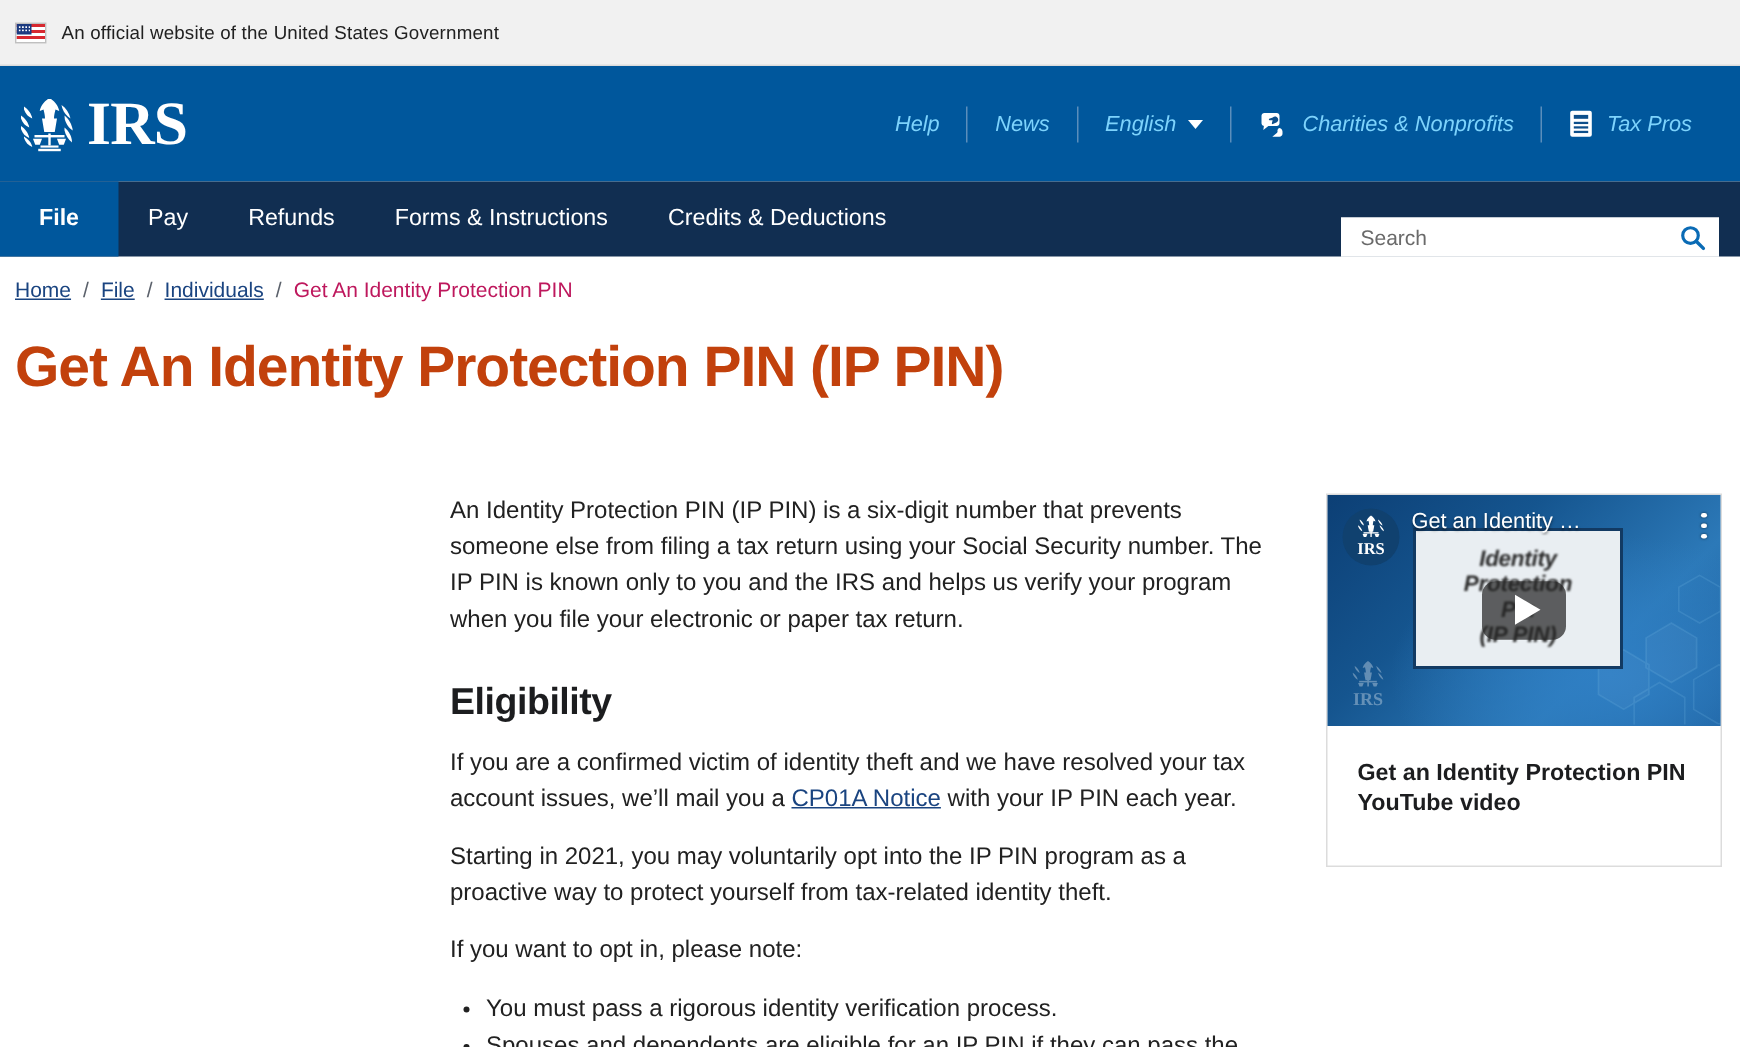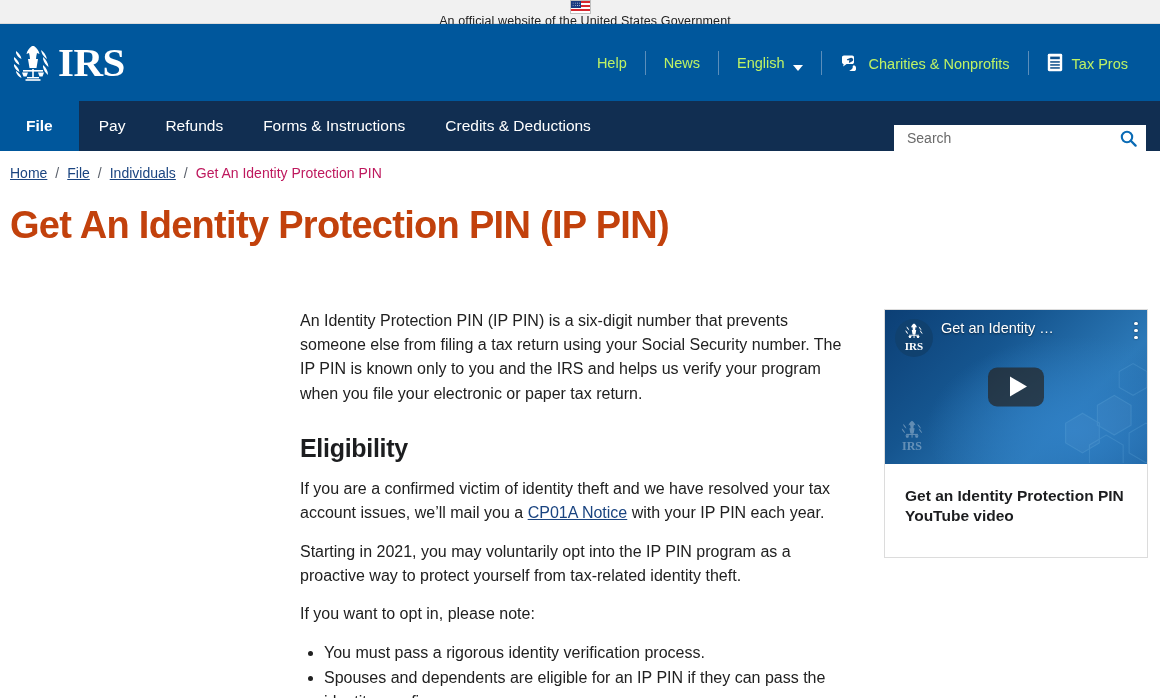--- a/index.html
+++ b/index.html
@@ -8,27 +8,26 @@
     margin: 0; padding: 0;
     width: 1160px; height: 698px;
     overflow: hidden;
     background: #ffffff;
     font-family: "Liberation Sans", sans-serif;
     -webkit-font-smoothing: antialiased;
   }
 
   
   .gov-banner {
-    height: 24px;
+    height: 44px;
     background: #f1f1f1;
     border-bottom: 1px solid #dcdcdc;
     display: flex;
     align-items: center;
     padding: 0 0 0 10px;
-    flex-direction: column;
   }
   .flag-icon {
     width: 21px; height: 14px;
     margin-right: 10px;
     position: relative;
     flex: 0 0 auto;
     background: #ffffff;
     border: 0.5px solid #c0c0c0;
     overflow: hidden;
   }
@@ -88,27 +87,28 @@
   }
 
   .utility-nav {
     margin-left: auto;
     display: flex;
     align-items: center;
     height: 30px;
   }
   .util-item {
     display: flex;
-    align-items: flex-end;
-    color: #bef264;
+    align-items: center;
+    color: #7dd3fc;
     font-size: 14.5px;
     padding: 0 18px;
     cursor: pointer;
     white-space: nowrap;
     text-decoration: none;
+    font-style: italic;
   }
   .util-sep {
     width: 1px;
     height: 24px;
     background: #5b8ebb;
     flex: 0 0 auto;
   }
   .chev {
     display: inline-block;
     margin-left: 8px;
@@ -584,20 +584,26 @@
         </div>
 
         <div class="thumb-title">Get an Identity …</div>
 
         <div class="thumb-kebab">
           <span></span>
           <span></span>
           <span></span>
         </div>
 
+        <div class="slide">
+          <div class="slide-text">Identity</div>
+          <div class="slide-text">Protection</div>
+          <div class="slide-text">Pin</div>
+          <div class="slide-text">(IP PIN)</div>
+        </div>
 
         <div class="watermark">
           <svg width="26" height="20" viewBox="0 0 22 17" aria-hidden="true">
             <g fill="#ffffff">
               <path d="M11 0.6 C9.4 1.6 8.3 3.1 8 4.6 L9.3 4.1 C9.6 5.1 9.8 6.1 9.8 7.1 L8.8 7.1 C9 8.6 9.3 10 9.6 11.5 L11 11.5 L12.4 11.5 C12.7 10 13 8.6 13.2 7.1 L12.2 7.1 C12.2 6.1 12.4 5.1 12.7 4.1 L14 4.6 C13.7 3.1 12.6 1.6 11 0.6 Z"></path>
               <path d="M3.5 3.4 C5 4.4 6 5.9 6.3 7.4 C5 6.7 4 5.5 3.5 4 Z"></path>
               <path d="M2.4 7.2 C3.9 8.2 4.9 9.7 5.2 11.2 C3.9 10.5 2.9 9.3 2.4 7.8 Z"></path>
               <path d="M15.7 3.4 C17.2 4.4 18.2 5.9 18.7 7.4 C17.4 6.7 16.3 5.5 15.8 4 Z"></path>
               <path d="M16.8 7.2 C18.3 8.2 19.3 9.7 19.7 11.2 C18.4 10.5 17.4 9.3 16.9 7.8 Z"></path>
               <rect x="6" y="11.8" width="10" height="0.9"></rect>

